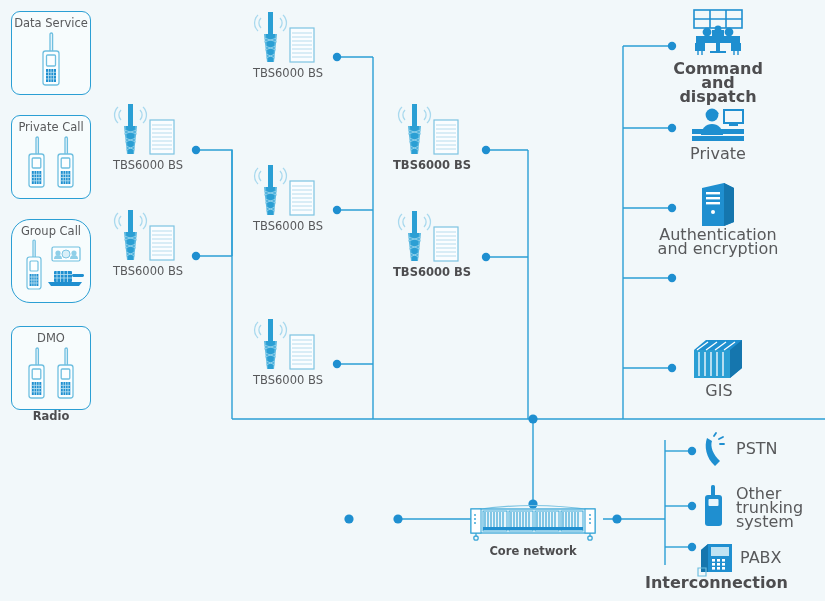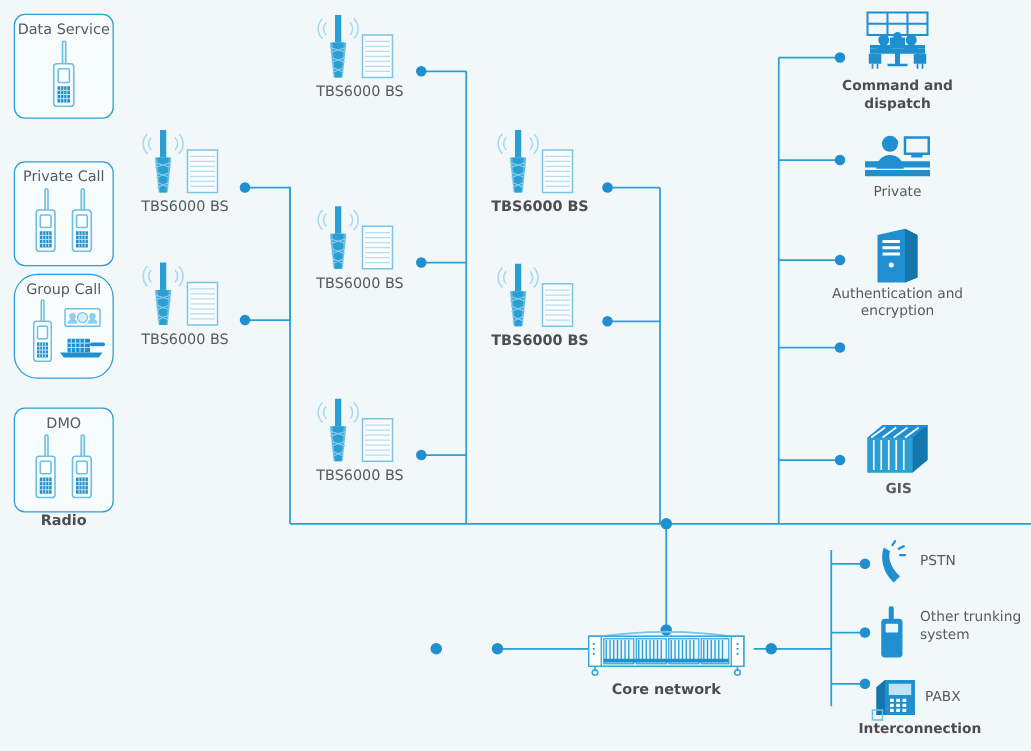--- a/index.html
+++ b/index.html
@@ -27,21 +27,21 @@
     text-align:center;
   }
   .fbox .cap{
     font-size:11.5px;color:#58595b;
     margin-top:5px;display:block;line-height:13px;
   }
   .fbox .art{position:relative;height:58px;margin-top:1px;}
 
   .caption{position:absolute;font-size:11.5px;color:#58595b;text-align:center;}
   .caption.bold{font-weight:bold;color:#4d4d4f;}
-  .rlabel{position:absolute;font-size:11px;line-height:14px;color:#58595b;text-align:center;}
+  .rlabel{position:absolute;font-size:16px;line-height:14px;color:#58595b;text-align:center;}
   .rlabel.bold{font-weight:bold;color:#4d4d4f;}
   .rlabel.left{text-align:left;}
 </style>
 </head>
 <body>
 
 <div id="stage">
 
   <svg class="wires" viewBox="0 0 825 601">
     <g stroke="#2b9fd4" stroke-width="1.4" fill="none">
@@ -119,21 +119,21 @@
           <line x1="39" y1="38" x2="39" y2="51"></line>
           <line x1="41.5" y1="38" x2="41.5" y2="51"></line>
           <line x1="34" y1="41.3" x2="44" y2="41.3"></line>
           <line x1="34" y1="44.6" x2="44" y2="44.6"></line>
           <line x1="34" y1="47.9" x2="44" y2="47.9"></line>
         </g>
       </svg>
     </div>
   </div>
 
-  <div class="fbox" style="left:11px;top:129px;">
+  <div class="fbox" style="left:11px;top:115px;">
     <span class="cap">Private Call</span>
     <div class="art">
       <svg viewBox="0 0 80 58" width="80" height="58">
         <g stroke="#6fbfe0" stroke-width="1.3" fill="#fbfeff">
           <rect x="24" y="2" width="2.4" height="22" rx="1.2" fill="#eaf6fb"></rect>
           <path d="M20 20 h4 v6 h-4z" fill="#eaf6fb"></path>
           <rect x="17" y="19" width="15" height="33" rx="2.5"></rect>
           <rect x="20.2" y="23" width="8.6" height="10" rx="1"></rect>
           <rect x="53" y="2" width="2.4" height="22" rx="1.2" fill="#eaf6fb"></rect>
           <path d="M49 20 h4 v6 h-4z" fill="#eaf6fb"></path>
@@ -505,21 +505,21 @@
         <rect x="12" y="17" width="14" height="2.4"></rect>
         <rect x="12" y="22" width="14" height="2.4"></rect>
         <circle cx="19" cy="32" r="2"></circle>
       </g>
     </svg>
     <div class="rlabel" style="left:-42px;top:48px;width:132px;">Authentication
 and encryption</div>
   </div>
 
 
-  <div class="node" style="left:690px;top:338px;font-weight:bold;">
+  <div class="node" style="left:690px;top:338px;">
     <svg width="56" height="44" viewBox="0 0 56 44">
       <path d="M4 12 L16 2 L52 2 L52 30 L40 40 L4 40 Z" fill="#1f8fd0"></path>
       <path d="M40 12 L52 2 L52 30 L40 40 Z" fill="#1576ae"></path>
       <path d="M4 12 L40 12 L40 40 L4 40 Z" fill="#2b9fd4"></path>
       <g stroke="#ffffff" stroke-width="1.3">
         <line x1="9" y1="14" x2="9" y2="38"></line>
           <line x1="15" y1="14" x2="15" y2="38"></line>
         <line x1="21" y1="14" x2="21" y2="38"></line>
           <line x1="27" y1="14" x2="27" y2="38"></line>
         <line x1="33" y1="14" x2="33" y2="38"></line>

